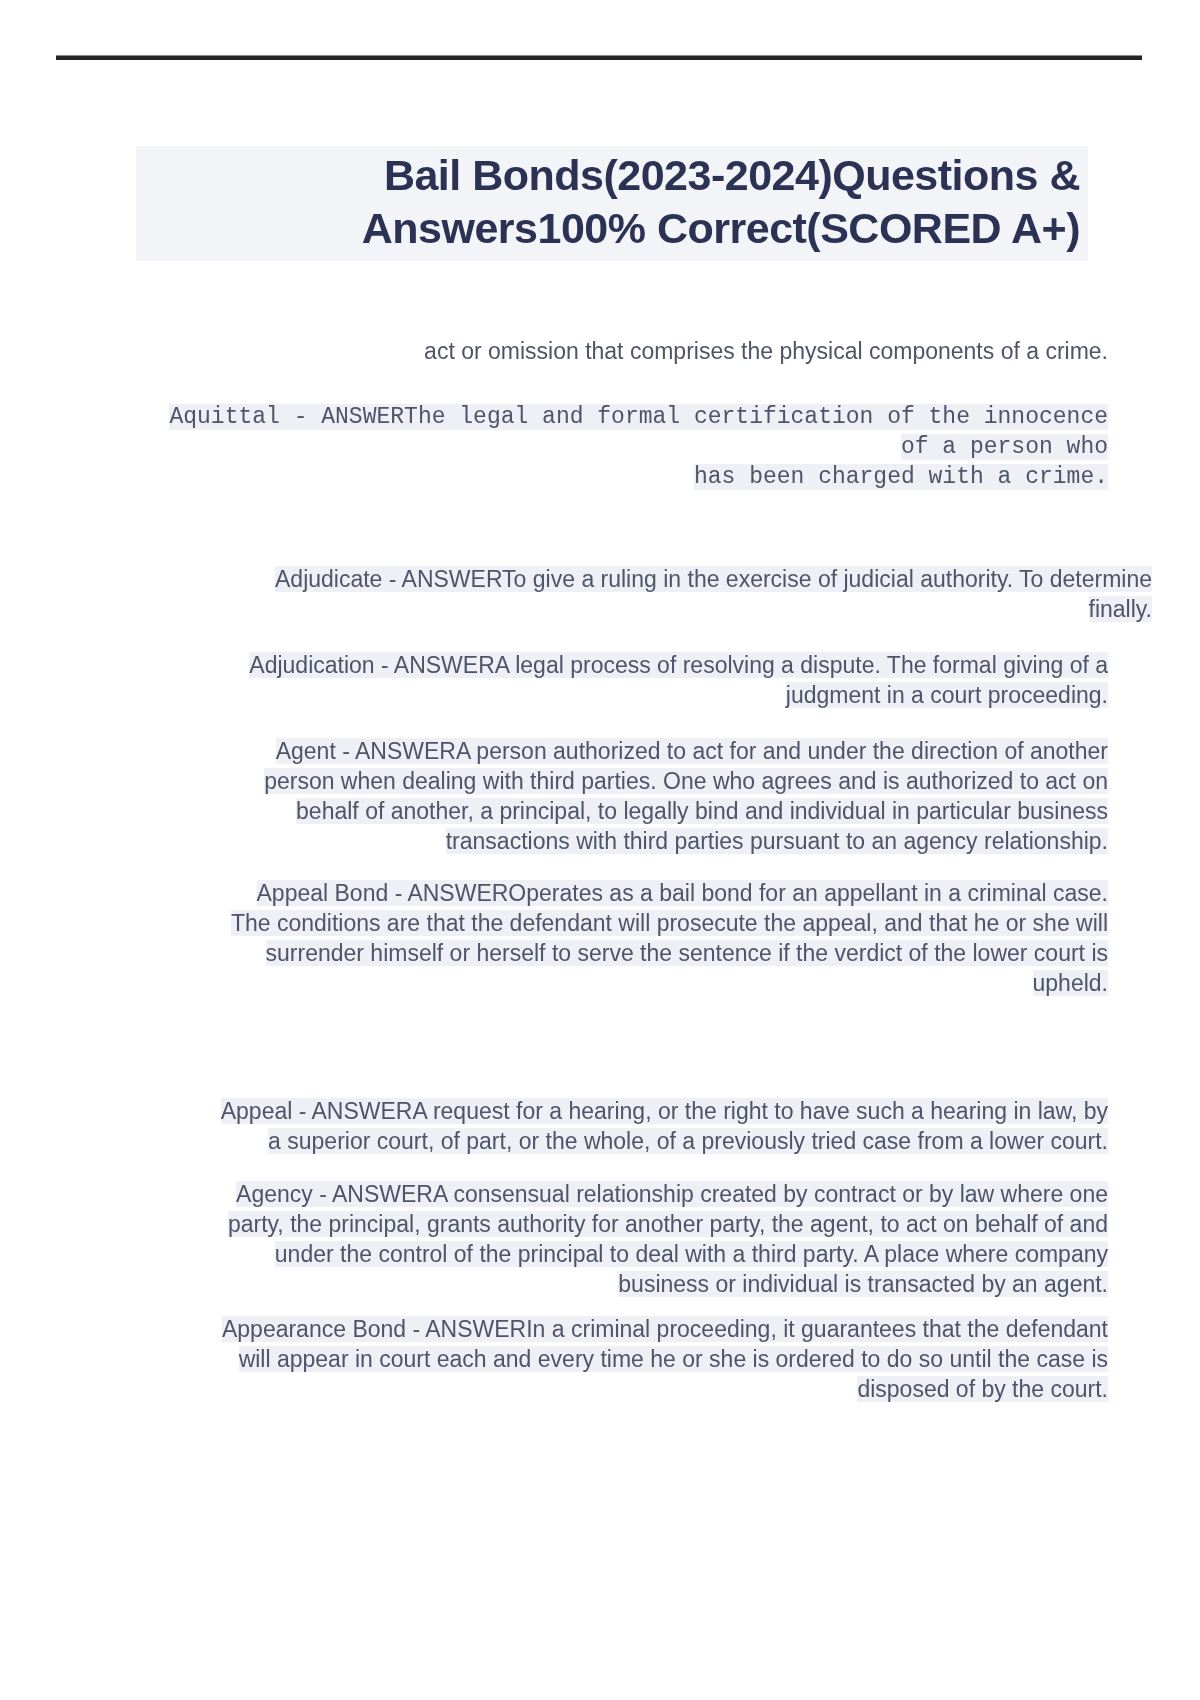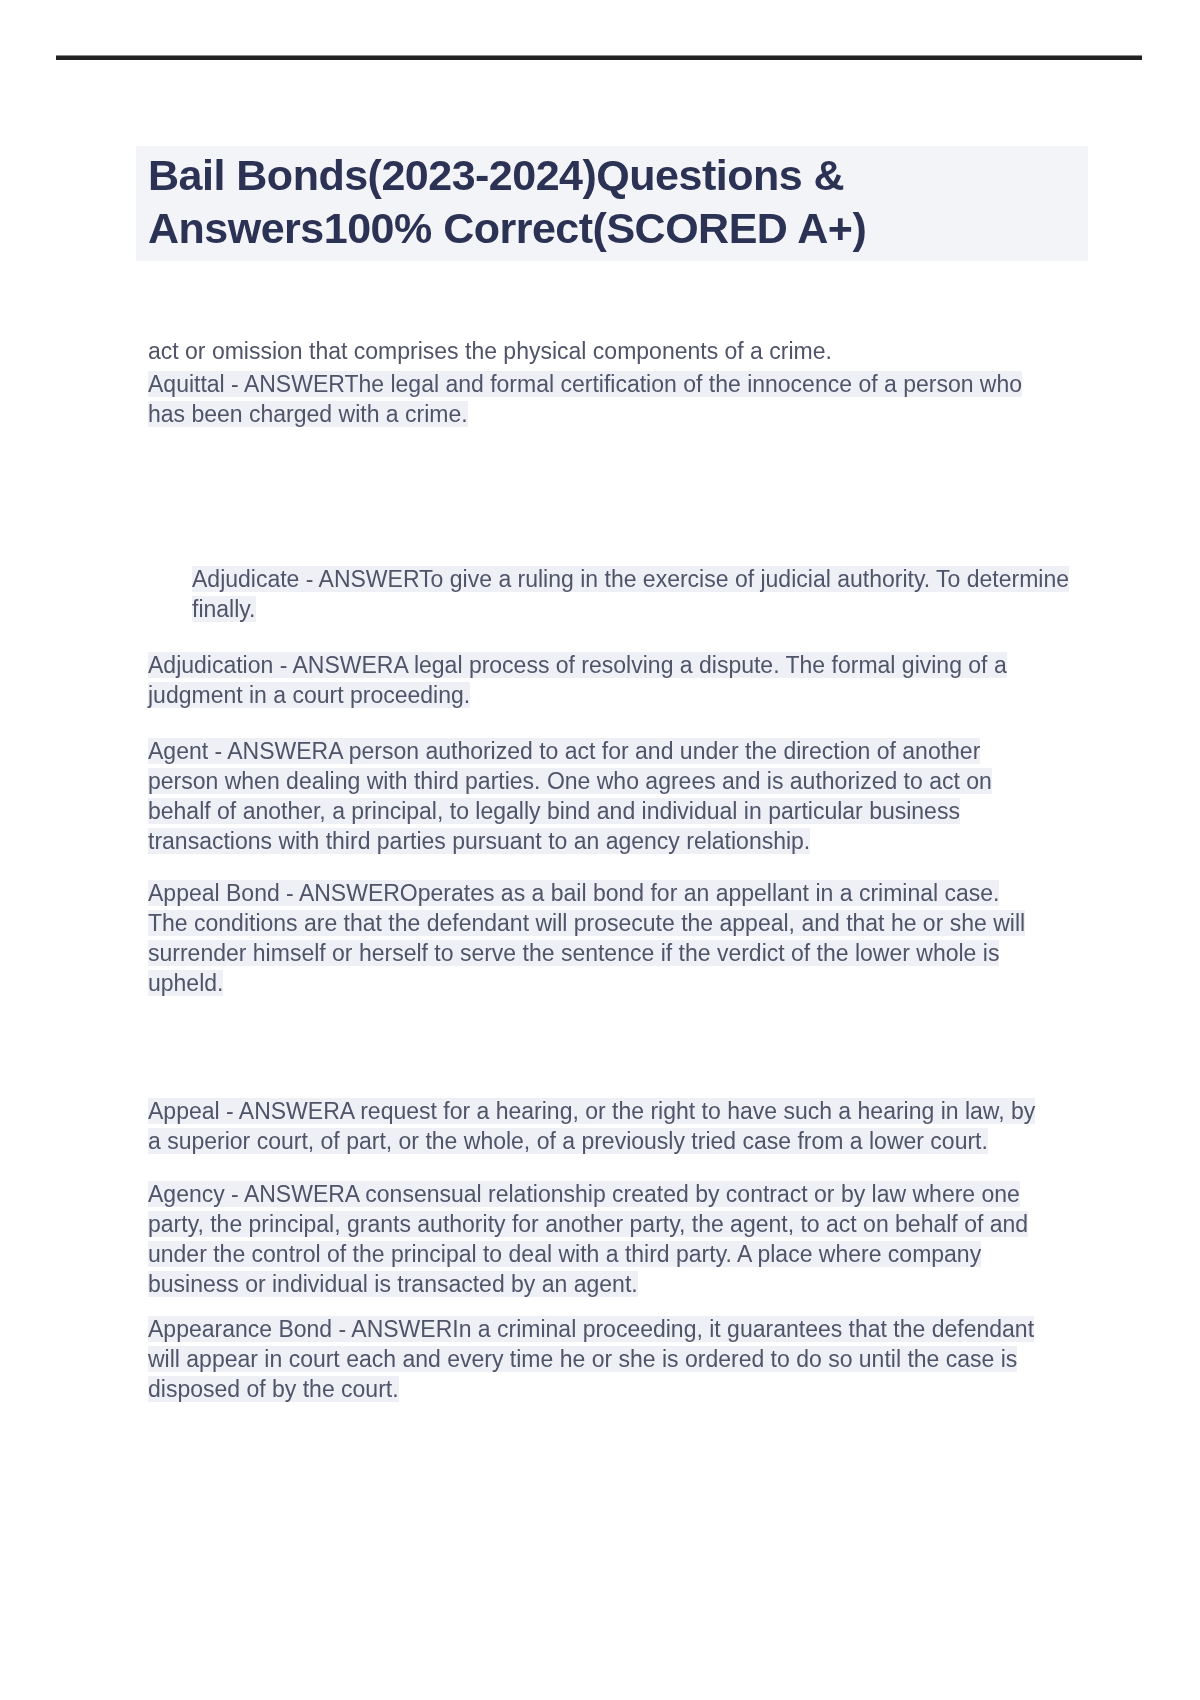--- a/index.html
+++ b/index.html
@@ -7,20 +7,21 @@
     padding: 0;
     background: #ffffff;
   }
   .doc {
     position: relative;
     width: 1200px;
     height: 1612px;
     background: #ffffff;
     overflow: hidden;
     font-family: "Liberation Sans", sans-serif;
+    text-align: right;
   }
   .rule {
     position: absolute;
     left: 56px;
     width: 1086px;
     height: 4px;
     background: #232323;
     box-shadow: 0 -1px 0 #8a8a8a;
   }
   .rule-top { top: 56px; }
@@ -55,21 +56,21 @@
     color: #4f5468;
     white-space: pre-line;
   }
   .hl {
     background: #eef0f6;
     box-decoration-break: clone;
     -webkit-box-decoration-break: clone;
   }
   
   .p1  { top: 306px; }
-  .p2  { top: 369px; }
+  .p2  { top: 402px; font-family: Liberation Mono, monospace; }
   .p3  { top: 478px; }
   .p4  { top: 564px; padding-left: 44px; }
   .p5  { top: 650px; }
   .p6  { top: 736px; }
   .p7  { top: 878px; }
   .p8  { top: 1014px; }
   .p9  { top: 1096px; }
   .p10 { top: 1179px; }
   .p11 { top: 1314px; }
 </style>
@@ -97,21 +98,21 @@
   <p class="para p5"><span class="hl">Adjudication - ANSWERA legal process of resolving a dispute. The formal giving of a
 judgment in a court proceeding.</span></p>
 
   <p class="para p6"><span class="hl">Agent - ANSWERA person authorized to act for and under the direction of another
 person when dealing with third parties. One who agrees and is authorized to act on
 behalf of another, a principal, to legally bind and individual in particular business
 transactions with third parties pursuant to an agency relationship.</span></p>
 
   <p class="para p7"><span class="hl">Appeal Bond - ANSWEROperates as a bail bond for an appellant in a criminal case.
 The conditions are that the defendant will prosecute the appeal, and that he or she will
-surrender himself or herself to serve the sentence if the verdict of the lower whole is
+surrender himself or herself to serve the sentence if the verdict of the lower court is
 upheld.</span></p>
 
 
   <p class="para p10"><span class="hl">Agency - ANSWERA consensual relationship created by contract or by law where one
 party, the principal, grants authority for another party, the agent, to act on behalf of and
 under the control of the principal to deal with a third party. A place where company
 business or individual is transacted by an agent.</span></p>
 
   <p class="para p9"><span class="hl">Appeal - ANSWERA request for a hearing, or the right to have such a hearing in law, by
 a superior court, of part, or the whole, of a previously tried case from a lower court.</span></p>

